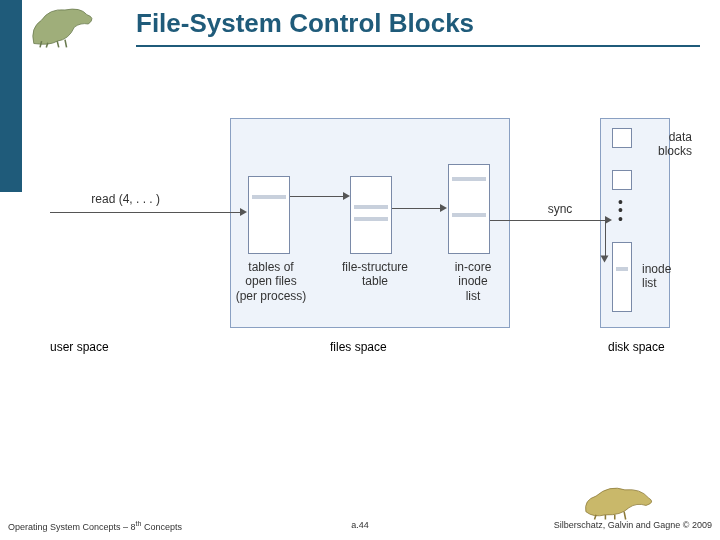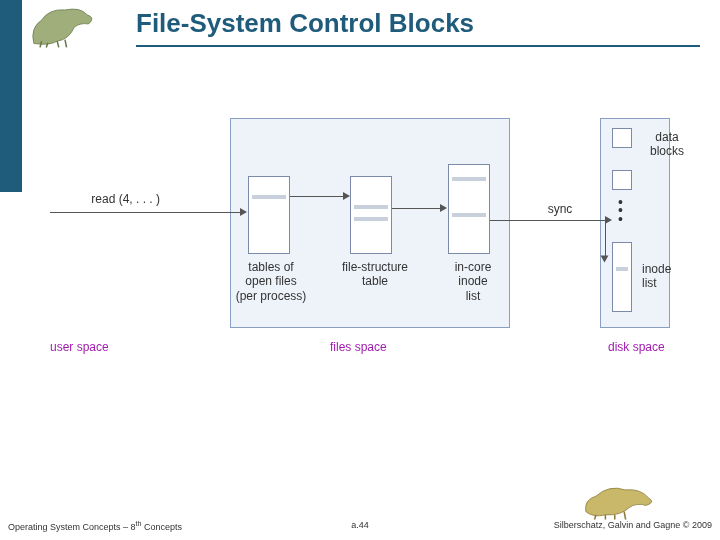--- a/index.html
+++ b/index.html
@@ -79,21 +79,21 @@
   .bar { position: absolute; left:3px; right:3px; height:4px; background:#c8d0dc; }
 
   .b-open   { left: 198px; top: 76px; width: 42px; height: 78px; }
   .b-fstab  { left: 300px; top: 76px; width: 42px; height: 78px; }
   .b-incore { left: 398px; top: 64px; width: 42px; height: 90px; }
   .b-db1    { left: 562px; top: 28px; width: 20px; height: 20px; }
   .b-db2    { left: 562px; top: 70px; width: 20px; height: 20px; }
   .b-inodel { left: 562px; top: 142px; width: 20px; height: 70px; }
 
   .lbl { position: absolute; text-align: center; line-height: 1.2; color:#333; }
-  .cap { position: absolute; font-size: 12px; color:#a21caf; }
+  .cap { position: absolute; font-size: 12px; color:#000000; }
 
   .arrow-line {
     position: absolute;
     background: #555;
     height: 1px;
   }
   .arrow-head {
     position: absolute;
     width: 0; height: 0;
     border-top: 4px solid transparent;
@@ -158,21 +158,21 @@
 
   <div class="lbl" style="left:490px; top:102px; width:40px">sync</div>
   <div class="arrow-line" style="left:440px; top:120px; width:115px;"></div>
   <div class="arrow-head" style="left:555px; top:116px;"></div>
 
   <div style="position:absolute; left:555px; top:120px; width:1px; height:40px; background:#555"></div>
   <div class="arrow-head" style="left:551px; top:155px; transform:rotate(90deg)"></div>
 
   <div class="block b-db1"></div>
   <div class="block b-db2"></div>
-  <div class="lbl" style="left:592px; top:30px; width:50px; text-align:center; white-space:pre-line">data
+  <div class="lbl" style="left:592px; top:30px; width:50px; text-align:right; white-space:pre-line">data
 blocks</div>
   <div class="dots" style="left:568px; top:98px">•<br>•<br>•</div>
 
   <div class="block b-inodel">
     <div class="bar" style="top:24px"></div>
   </div>
   <div class="lbl" style="left:592px; top:162px; width:50px; text-align:left; white-space:pre-line">inode
 list</div>
 
   <div class="cap" style="left:0px; top:240px">user space</div>

